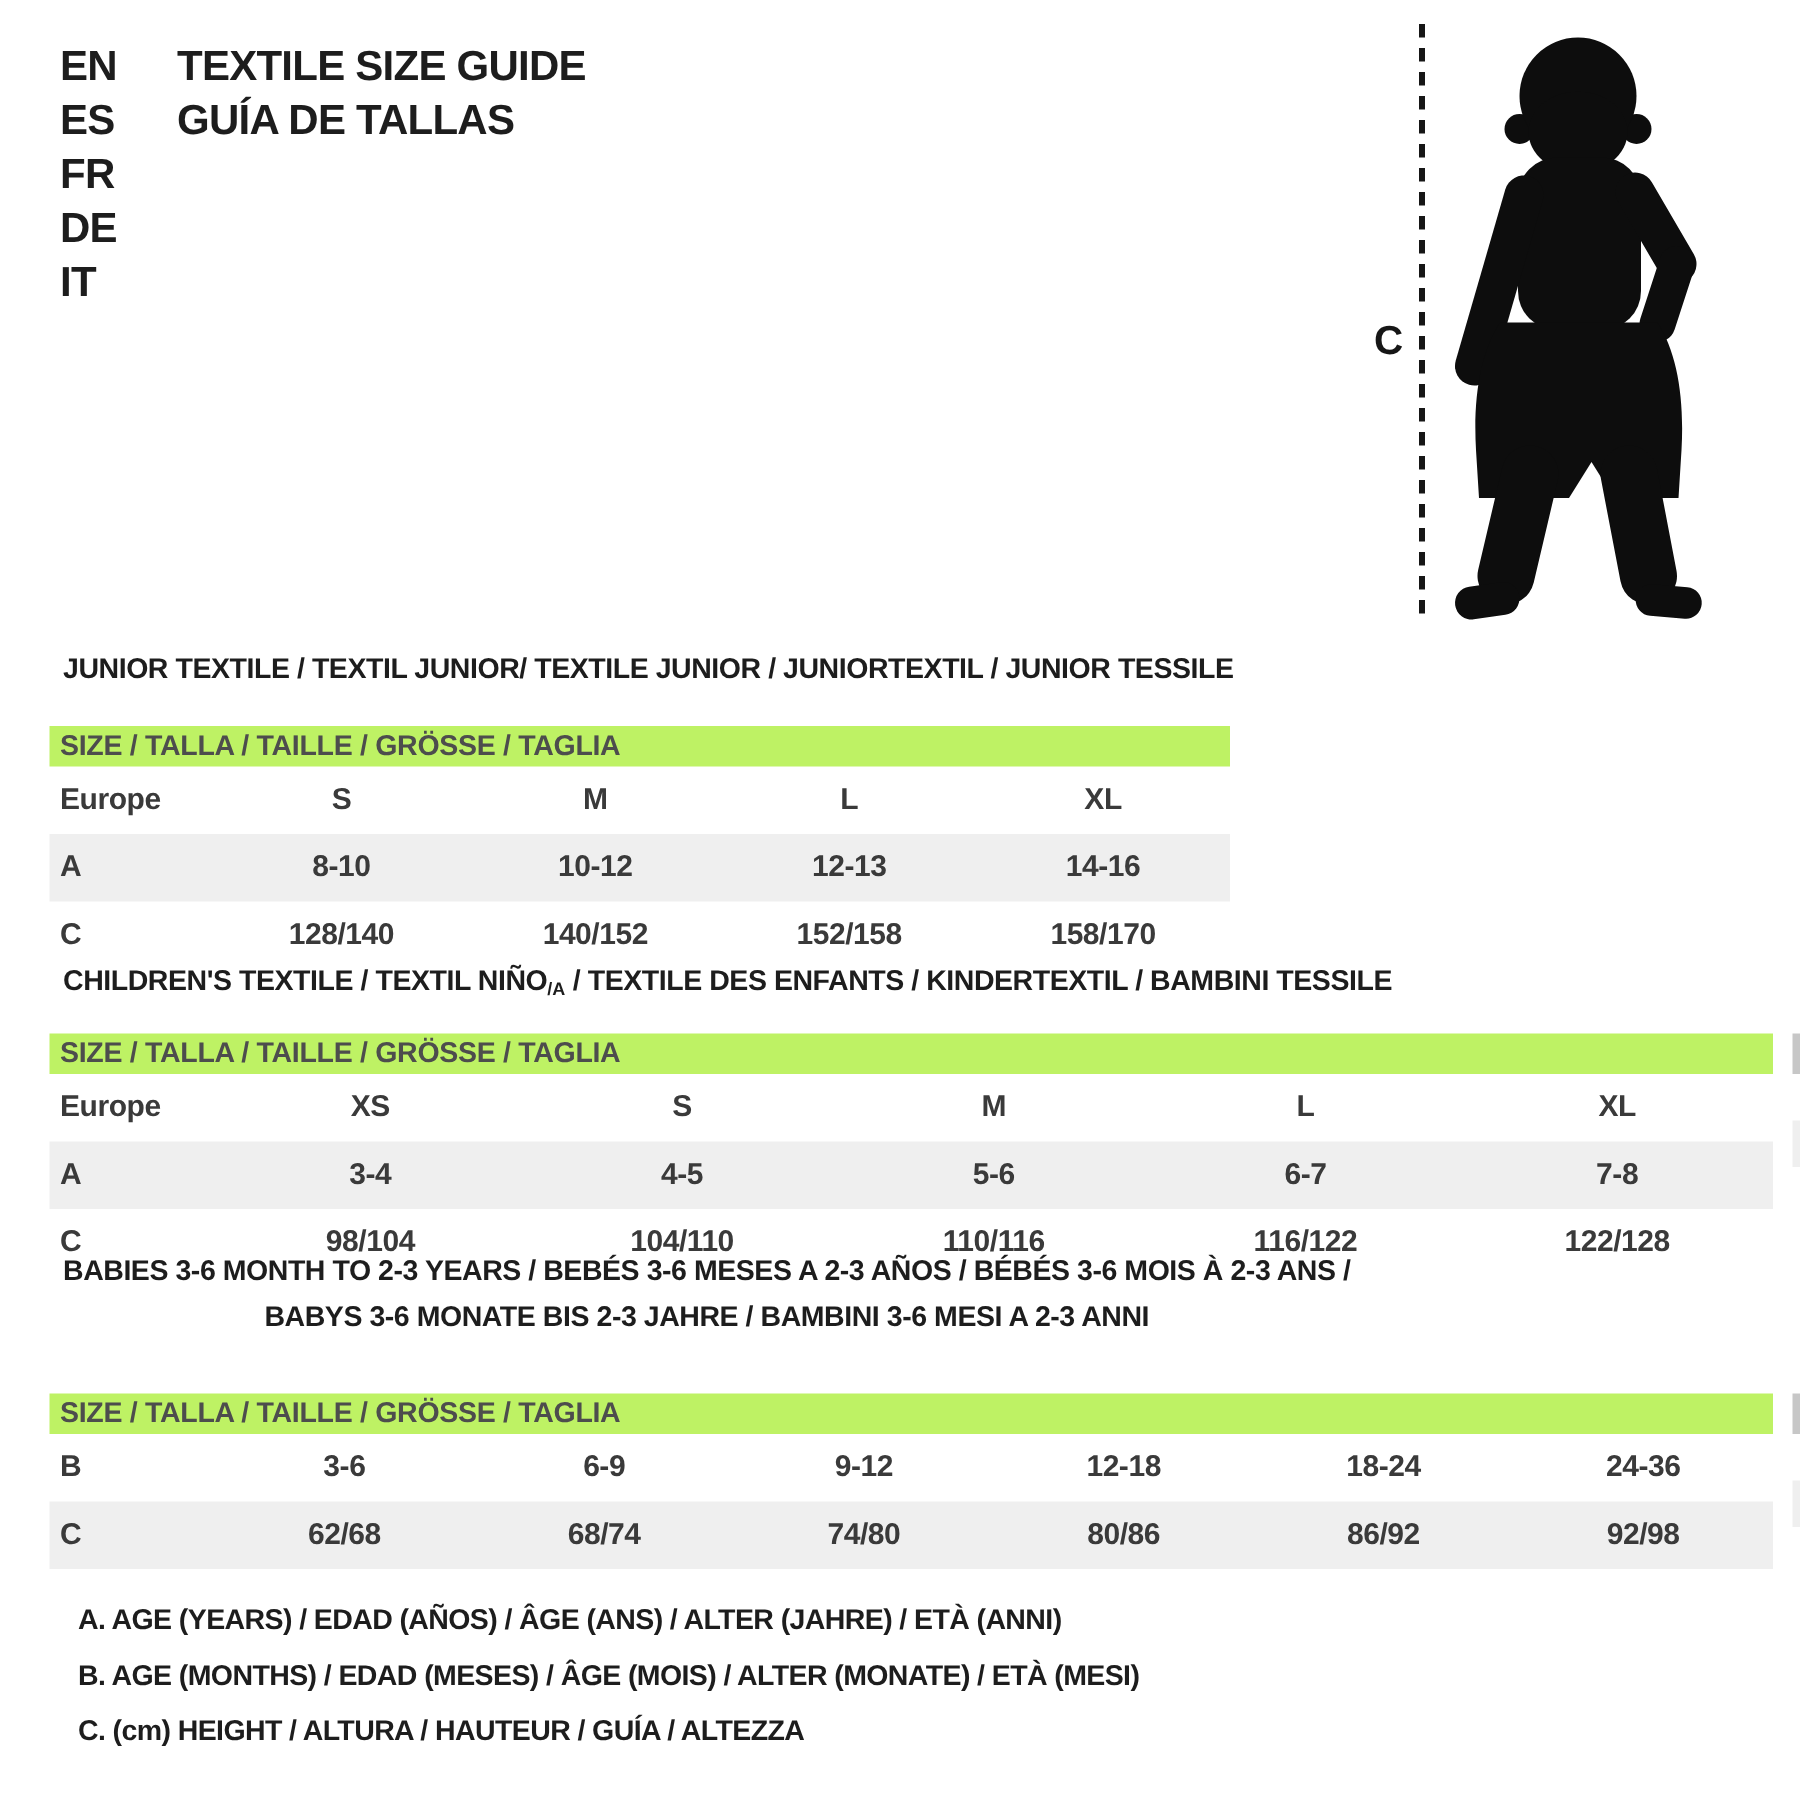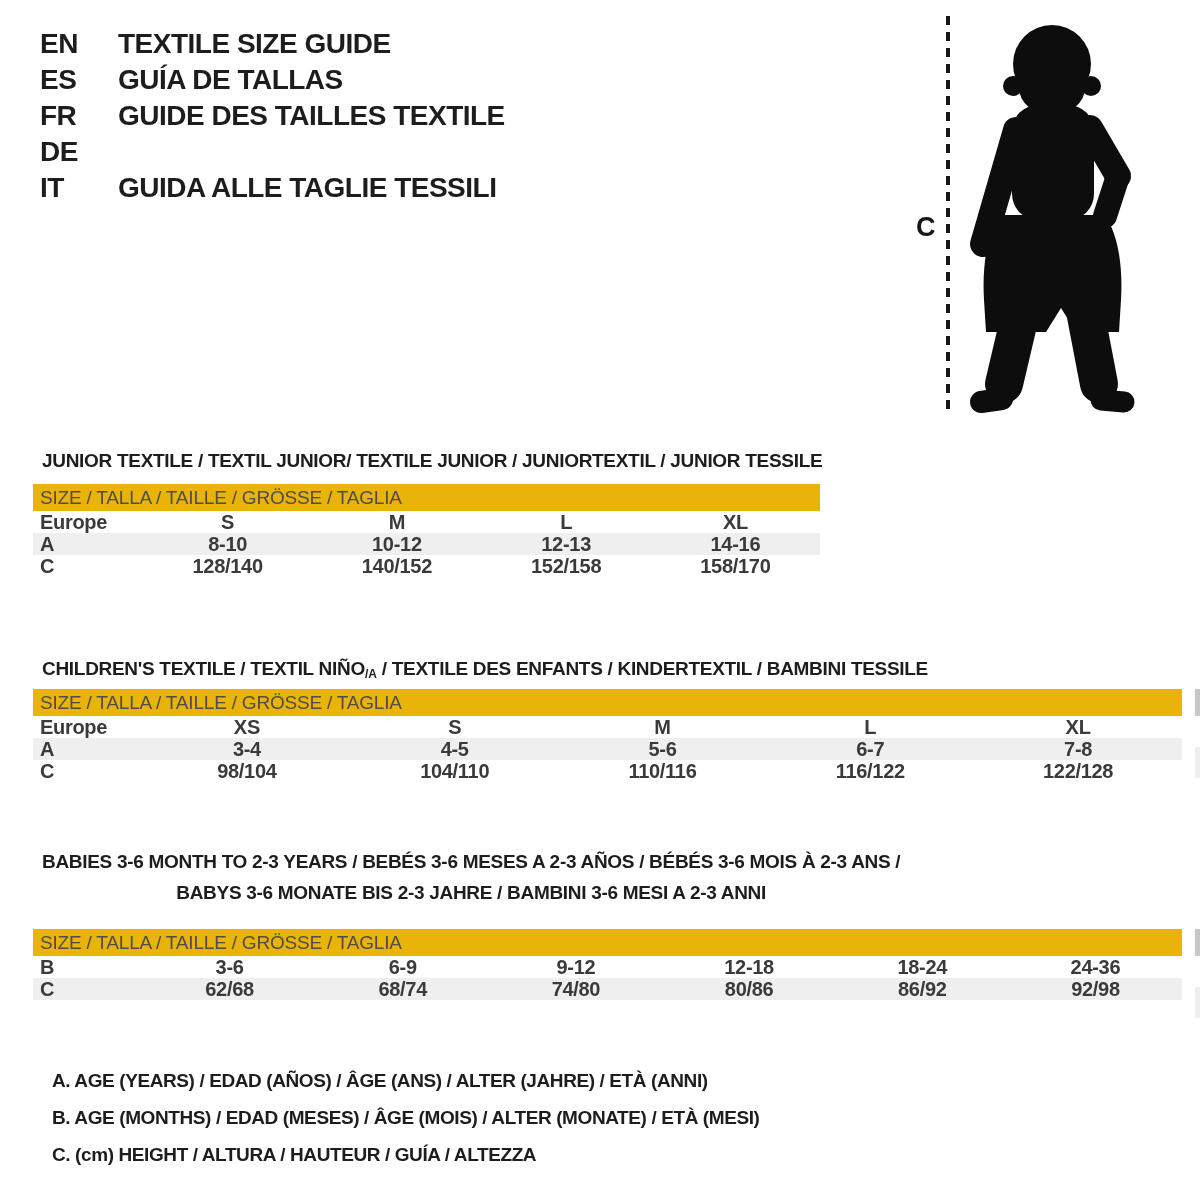--- a/index.html
+++ b/index.html
@@ -24,40 +24,39 @@
   .c-label {
     position:absolute; left:916px; top:212px;
     font-weight:bold; font-size:27px; color:#161616;
   }
 
   
   .sec-title {
     position:absolute; left:42px;
     font-weight:bold; font-size:19px; letter-spacing:-0.3px; color:#1d1d1d;
     white-space:nowrap;
-    margin-top:14px;
   }
   #junior-title   { top:436px; }
   #children-title { top:644px; }
   #babies-title   { top:832px; line-height:31px;text-align:center; }
   .small-sub { font-size:12px; position:relative; top:3px; letter-spacing:0; }
 
   
   .size-table { position:absolute; left:33px; }
   #junior-table   { top:484px; width:787px; }
   #children-table { top:689px; width:1149px; }
   #babies-table   { top:929px; width:1149px; }
 
   .size-bar {
-    height:27px; background:#eab308;
+    height:27px; background:#bef264;
     display:flex; align-items:center; padding-left:7px;
-    font-weight:normal; font-size:19px; letter-spacing:-0.2px; color:#4d4d4d;
+    font-weight:bold; font-size:19px; letter-spacing:-0.2px; color:#4d4d4d;
   }
   .trow {
-    height:22px; display:flex; align-items:center;
+    height:45px; display:flex; align-items:center;
     font-weight:bold; font-size:20px; letter-spacing:-0.3px; color:#3a3a3a;
   }
   .trow.shaded { background:#efefef; }
   .tlabel { width:110px; padding-left:7px; }
   .tcell  { flex:1; text-align:center; }
 
   
   .sliver { position:absolute; left:1195px; width:5px; }
   #sliver-ch-bar { top:689px; height:27px; background:#c7c7c7; }
   #sliver-ch-row { top:747px; height:31px; background:#efefef; }
@@ -81,28 +80,26 @@
     <div class="lang-row">
       <span class="lang-code">EN</span>
       <span class="lang-label">TEXTILE SIZE GUIDE</span>
     </div>
     <div class="lang-row">
       <span class="lang-code">ES</span>
       <span class="lang-label">GUÍA DE TALLAS</span>
     </div>
     <div class="lang-row">
       <span class="lang-code">FR</span>
-      <span class="lang-label">GUIDE DES TAILLES TEXTILE</span>
     </div>
     <div class="lang-row">
       <span class="lang-code">DE</span>
     </div>
     <div class="lang-row">
       <span class="lang-code">IT</span>
-      <span class="lang-label">GUIDA ALLE TAGLIE TESSILI</span>
     </div>
   </section>
 
   <svg class="figure-svg" width="320" height="410" viewBox="0 0 320 410">
     <line x1="68" y1="6" x2="68" y2="404" stroke="#161616" stroke-width="4" stroke-dasharray="9 7"></line>
     <g fill="#0d0d0d">
       <circle cx="133" cy="76" r="10"></circle>
       <circle cx="211" cy="76" r="10"></circle>
       <circle cx="172" cy="54" r="39"></circle>
       <ellipse cx="172" cy="78" rx="33" ry="27"></ellipse>

